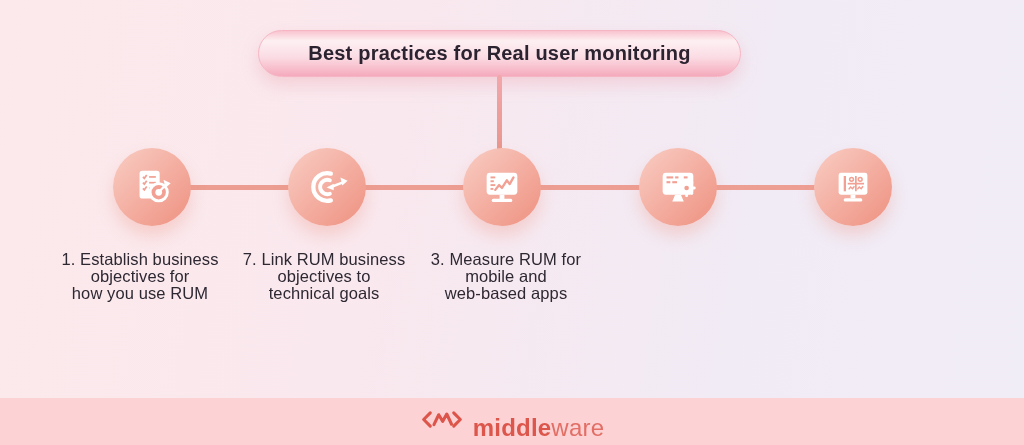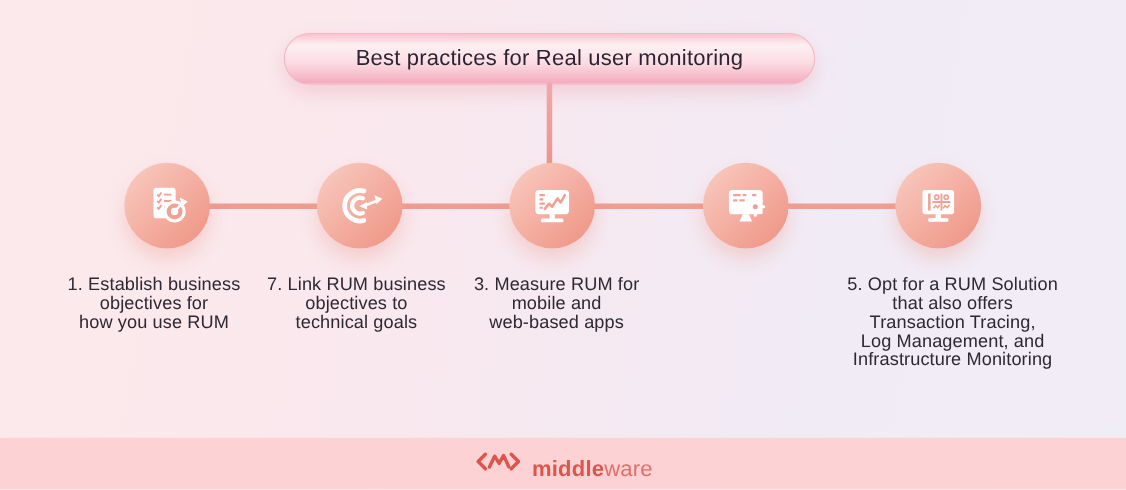--- a/index.html
+++ b/index.html
@@ -14,21 +14,21 @@
   .title-pill{
     position:absolute;left:258px;top:30px;width:483px;height:47px;
     border-radius:26px;
     background:linear-gradient(180deg,#f9c3cf 0%,#fdf0f2 22%,#fbdce4 58%,#f5aabc 100%);
     border:1px solid #f6b5c3;
     box-shadow:0 8px 16px rgba(236,160,176,.35);
     display:flex;align-items:center;justify-content:center;
     box-sizing:border-box;
   }
   .title-pill span{
-    font-size:20px;font-weight:400;color:#2b2430;letter-spacing:.2px;
+    font-size:20px;font-weight:700;color:#2b2430;letter-spacing:.2px;
   }
   
   .v-connector{
     position:absolute;left:497px;top:75px;width:5px;height:76px;
     background:linear-gradient(180deg,#f2a7ab,#e9968d);border-radius:3px;
   }
   .h-connector{
     position:absolute;left:152px;top:185px;width:701px;height:5px;
     background:linear-gradient(90deg,#ec9c90,#ee9f94);border-radius:3px;
   }
@@ -51,21 +51,21 @@
   .t2{left:214px;width:220px}
   .t3{left:396px;width:220px}
   .t4{left:574px;width:200px}
   .t5{left:751px;width:230px}
   
   .footer{
     position:absolute;left:0;top:398px;width:1024px;height:47px;
     background:#fcd2d4;
     display:flex;align-items:center;justify-content:center;gap:9px;
   }
-  .brand-text{font-size:20px;letter-spacing:.2px;color:#dc564c;margin-top:12px;}
+  .brand-text{font-size:24px;letter-spacing:.2px;color:#dc564c;margin-top:12px;}
   .brand-text .bold{font-weight:700;}
   .brand-text .light{font-weight:400;color:#e26e65;}
 </style>
 </head>
 <body>
 
 <div class="canvas">
 
   <div class="title-pill">
     <span>Best practices for Real user monitoring</span>
@@ -160,25 +160,20 @@
 
   <div class="step-label t1">1. Establish business
 objectives for
 how you use RUM</div>
   <div class="step-label t2">7. Link RUM business
 objectives to
 technical goals</div>
   <div class="step-label t3">3. Measure RUM for
 mobile and
 web-based apps</div>
-  <div class="step-label t5">5. Opt for a RUM Solution
-that also offers
-Transaction Tracing,
-Log Management, and
-Infrastructure Monitoring</div>
 
   <div class="footer">
     <span>
       <svg width="44" height="29" viewBox="0 0 60 30">
         <path d="M14,6 L5,15 L14,24" fill="none" stroke="#dc544a" stroke-width="4.2" stroke-linecap="round" stroke-linejoin="round"></path>
         <path d="M19,22 L25.5,8.5 L31,17.5 L36.5,7.5 L43,21.5" fill="none" stroke="#dc544a" stroke-width="4.2" stroke-linecap="round" stroke-linejoin="round"></path>
         <path d="M46,6 L55,15 L46,24" fill="none" stroke="#dc544a" stroke-width="4.2" stroke-linecap="round" stroke-linejoin="round"></path>
       </svg>
     </span>
     <span class="brand-text"><span class="bold">middle</span><span class="light">ware</span></span>

